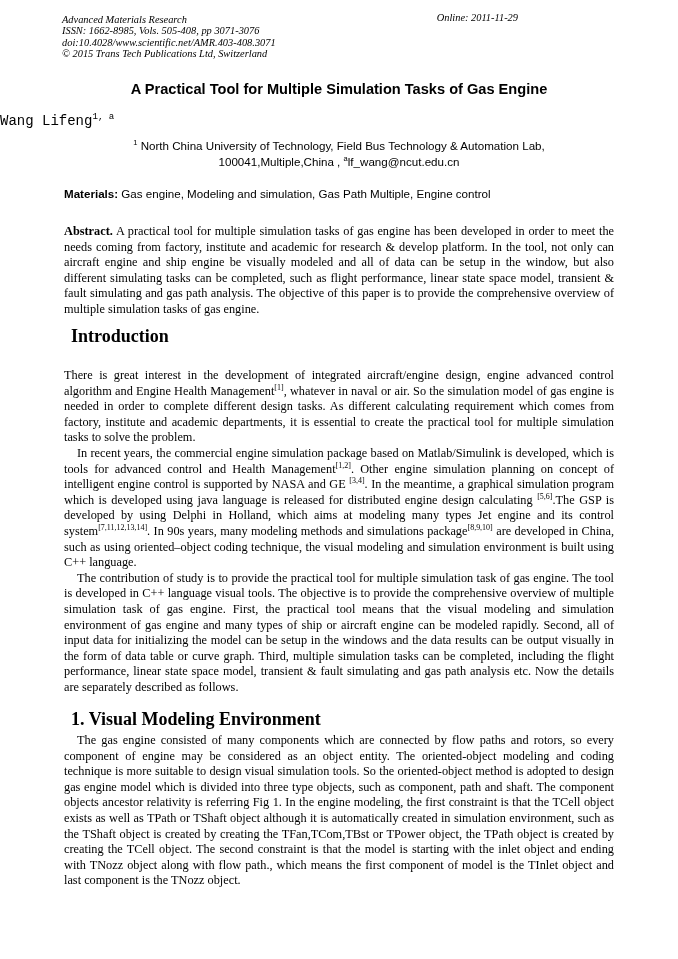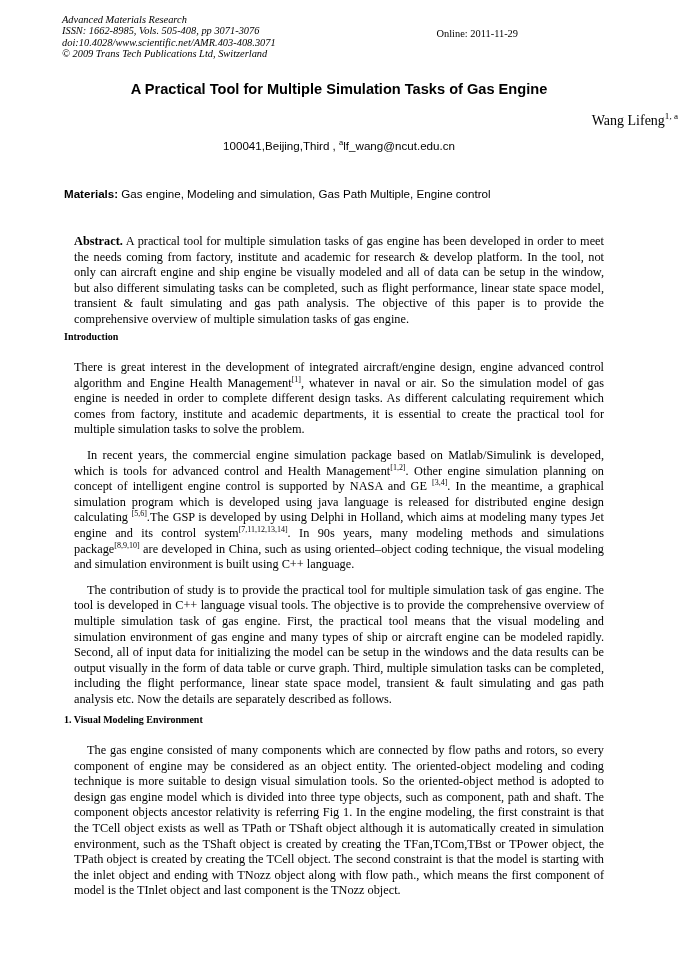--- a/index.html
+++ b/index.html
@@ -1,56 +1,57 @@
 <!DOCTYPE html>
 <html><head>
 <meta charset="utf-8">
 <style>
   html, body { margin: 0; padding: 0; background: #ffffff; }
   body { width: 678px; height: 959px; position: relative; overflow: hidden; color: #000; }
   .page { position: absolute; left: 0; top: 0; width: 582px; height: 959px; }
   .hdr-left { position: absolute; left: 62px; top: 14px; font-family: "Liberation Serif", serif; font-style: italic; font-size: 10.4px; line-height: 11.3px; }
-  .hdr-right { position: absolute; right: 64px; top: 28px; font-family: "Liberation Serif", serif; font-size: 10.4px; line-height: 11.3px; margin-left: 37px; }
+  .hdr-right { position: absolute; right: 64px; top: 12px; font-family: "Liberation Serif", serif; font-style: italic; font-size: 10.4px; line-height: 11.3px; margin-left: 37px; }
   .title { position: absolute; left: 0; width: 678px; top: 81px; text-align: center; font-family: "Liberation Sans", sans-serif; font-weight: bold; font-size: 14.6px; }
-  .author { position: absolute; left: 0; width: 678px; top: 113px; text-align: right; font-family: Liberation Serif, serif; font-size: 14px; }
+  .author { position: absolute; left: 0; width: 678px; top: 113px; text-align: left; font-family: Liberation Mono, monospace; font-size: 14px; }
   .affil { position: absolute; left: 0; width: 678px; top: 138px; text-align: center; font-family: "Liberation Sans", sans-serif; font-size: 11.6px; line-height: 15.5px; }
   .keywords { position: absolute; left: 64px; top: 187px; font-family: "Liberation Sans", sans-serif; font-size: 11.6px; }
   .keywords b { font-weight: bold; }
   sup { font-size: 65%; line-height: 0; vertical-align: super; }
   .body { position: absolute; left: 64px; width: 550px; font-family: "Liberation Serif", serif; font-size: 12.3px; line-height: 15.6px; text-align: justify; }
-  .body p { margin: 10px; }
+  .body p { margin: 0; }
   .body p.ind { text-indent: 13px; }
-  .h { font-weight: bold; font-size: 10px; }
+  .h { font-weight: bold; font-size: 18px; margin-left: 7px; }
   .abstract { top: 224px; }
   .intro-h { top: 329px; }
-  .intro { top: 350px; font-family: Liberation Serif, serif; }
+  .intro { top: 368px; font-family: Liberation Serif, serif; }
   .sec1-h { top: 712px; }
   .sec1 { top: 733px; }
 </style>
 </head>
 <body>
 
 <div class="page">
 
   <div class="hdr-left">
     <div>Advanced Materials Research</div>
     <div>ISSN: 1662-8985, Vols. 505-408, pp 3071-3076</div>
     <div>doi:10.4028/www.scientific.net/AMR.403-408.3071</div>
-    <div>© 2009 Trans Tech Publications Ltd, Switzerland</div>
+    <div>© 2015 Trans Tech Publications Ltd, Switzerland</div>
   </div>
   <div class="hdr-right">Online: 2011-11-29</div>
 
   <div class="title">A Practical Tool for Multiple Simulation Tasks of Gas Engine</div>
 
   <div class="author">
     <span>Wang Lifeng</span><sup>1, a</sup>
   </div>
 
   <div class="affil">
-    <div><span>100041,Beijing,Third , </span><sup>a</sup><span>lf_wang@ncut.edu.cn</span></div>
+    <div><sup>1</sup><span> North China University of Technology, Field Bus Technology &amp; Automation Lab,</span></div>
+    <div><span>100041,Multiple,China , </span><sup>a</sup><span>lf_wang@ncut.edu.cn</span></div>
   </div>
 
   <div class="keywords">
     <b>Materials:</b><span> Gas engine, Modeling and simulation, Gas Path Multiple, Engine control</span>
   </div>
 
   <div class="body abstract">
     <p><b>Abstract.</b><span> A practical tool for multiple simulation tasks of gas engine has been developed in order to meet the needs coming from factory, institute and academic for research &amp; develop platform. In the tool, not only can aircraft engine and ship engine be visually modeled and all of data can be setup in the window, but also different simulating tasks can be completed, such as flight performance, linear state space model, transient &amp; fault simulating and gas path analysis. The objective of this paper is to provide the comprehensive overview of multiple simulation tasks of gas engine.</span></p>
   </div>
 

